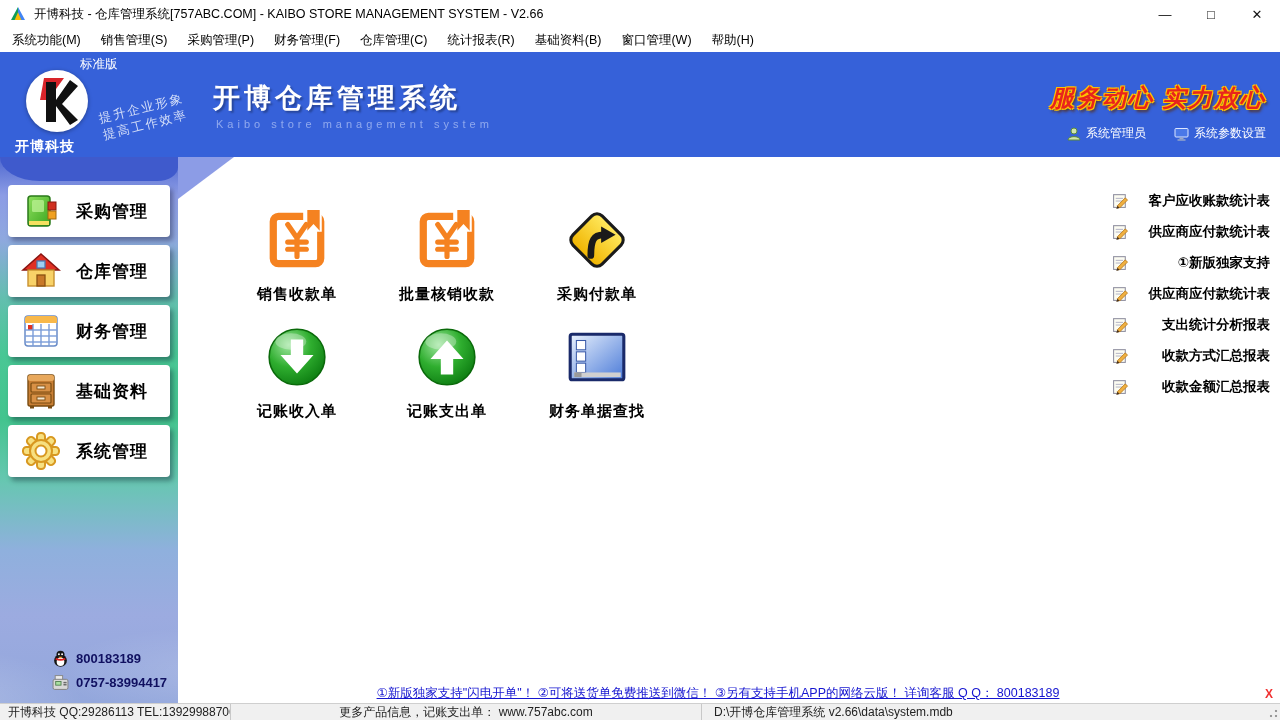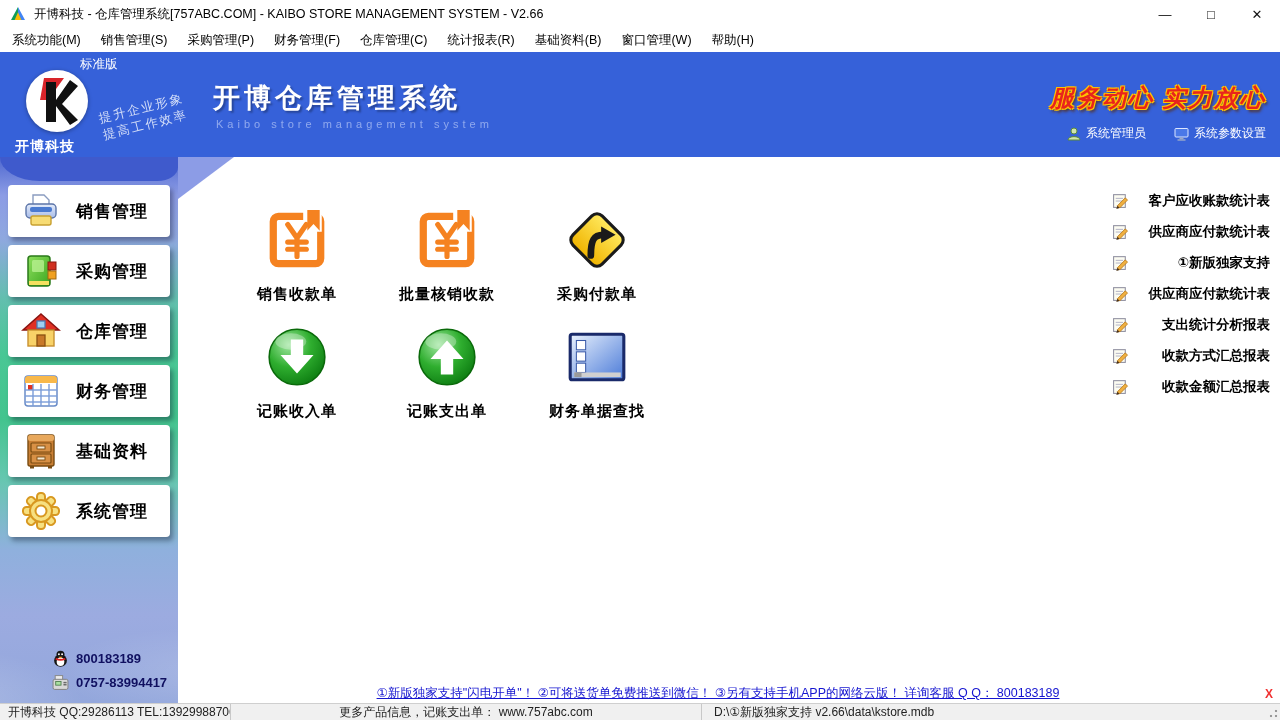--- a/index.html
+++ b/index.html
@@ -186,29 +186,20 @@
         <span>系统参数设置</span>
       </div>
     </div>
   </div>
 
   <div class="body-row">
 
     <div class="sidebar">
       <div class="nav">
 
-        <div class="nav-btn">
-          <svg viewBox="0 0 40 40">
-            <path d="M12 4 h11 l5 5 v6 H12 Z" fill="#fff" stroke="#8a9cc0" stroke-width="1.4"></path>
-            <rect x="5" y="13" width="30" height="14" rx="4" fill="url(#prtB)" stroke="#5b74a8" stroke-width="1.4"></rect>
-            <rect x="9" y="16" width="22" height="5" rx="2" fill="#4a7ad0"></rect>
-            <rect x="10" y="25" width="20" height="9" rx="2" fill="#f7dc74" stroke="#c8a030" stroke-width="1.4"></rect>
-          </svg>
-          <span class="nav-label">销售管理</span>
-        </div>
 
         <div class="nav-btn">
           <svg viewBox="0 0 40 40">
             <rect x="7" y="5" width="22" height="30" rx="3" fill="url(#bookG)" stroke="#2a7a1a" stroke-width="1.5"></rect>
             <rect x="11" y="9" width="12" height="12" rx="1.5" fill="#b8f090" opacity="0.8"></rect>
             <rect x="27" y="11" width="8" height="8" fill="#d03020" stroke="#8a1810"></rect>
             <rect x="27" y="20" width="8" height="8" fill="#f0a020" stroke="#a06810"></rect>
             <rect x="8" y="30" width="20" height="4" fill="#f5e060"></rect>
           </svg>
           <span class="nav-label">采购管理</span>
@@ -447,17 +438,17 @@
         <span class="marquee-close">X</span>
       </div>
     </div>
   </div>
 
   <div class="statusbar">
     <span class="sb-left">开博科技 QQ:29286113 TEL:13929988706</span>
     <span class="sb-div"></span>
     <span class="sb-center">更多产品信息，记账支出单： www.757abc.com</span>
     <span class="sb-div"></span>
-    <span class="sb-right">D:\①新版独家支持 v2.66\data\kstore.mdb</span>
+    <span class="sb-right">D:\开博仓库管理系统 v2.66\data\system.mdb</span>
     <span class="sb-grip"></span>
   </div>
 
 </div>
 
 </body></html>

